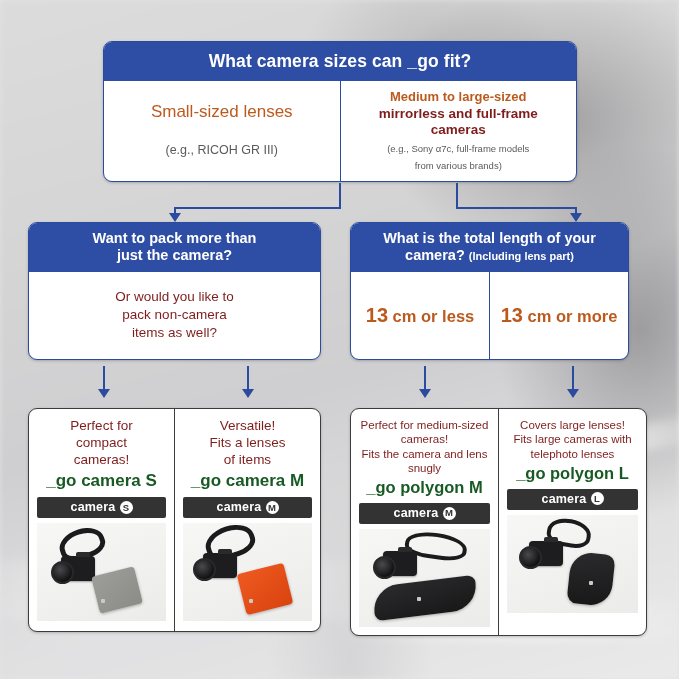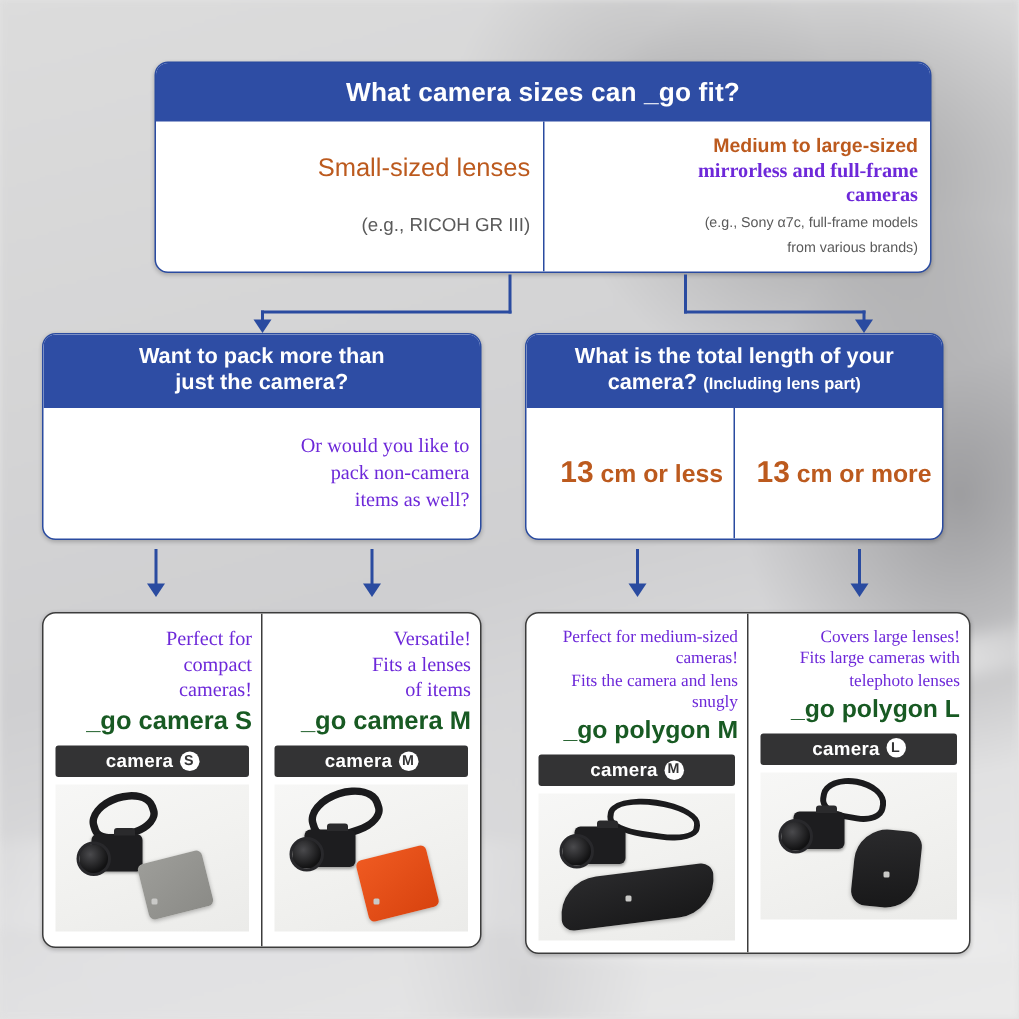--- a/index.html
+++ b/index.html
@@ -46,36 +46,36 @@
     color: #fff;
     font-weight: bold;
     text-align: center;
     line-height: 1.16;
     padding: 7px 8px 8px;
   }
   .node-head .sub { font-size: 11px; font-weight: bold; }
   .cols { display: flex; align-items: stretch; }
   .col {
     flex: 1;
-    text-align: right;
+    text-align: center;
     display: flex;
     flex-direction: column;
     justify-content: center;
     padding: 9px 7px;
   }
   .col + .col { border-left: 1.5px solid #2a4ba0; }
   .node.plain .col + .col { border-left: 1.5px solid #3c3c3c; }
 
   .hl-orange { color: #bc5a1e; }
-  .c-dark    { color: #6d28d9; font-family: Liberation Serif, serif; }
+  .c-dark    { color: #7f1d1d; }
   .c-gray    { color: #5a5a5a; }
   .green     { color: #185a23; font-weight: bold; }
 
   
-  #q1 { left: 103px; top: 41px; width: 518px; }
+  #q1 { left: 103px; top: 41px; width: 474px; }
   #q1 .node-head { font-size: 17.5px; letter-spacing: .1px; padding: 9px 8px 10px; }
   #q1 .cols { min-height: 91px; }
   #q1 .col { padding: 8px 8px 9px; }
   .r1a-main { font-size: 17px; line-height: 1.2; }
   .r1a-sub  { font-size: 12.5px; line-height: 1.45; margin-top: 18px; }
   .r1b-l1 { font-size: 13px; font-weight: bold; line-height: 1.25; }
   .r1b-l2 { font-size: 13.5px; font-weight: bold; line-height: 1.25; }
   .r1b-sub { font-size: 9.5px; line-height: 1.4; margin-top: 3px; }
 
   

